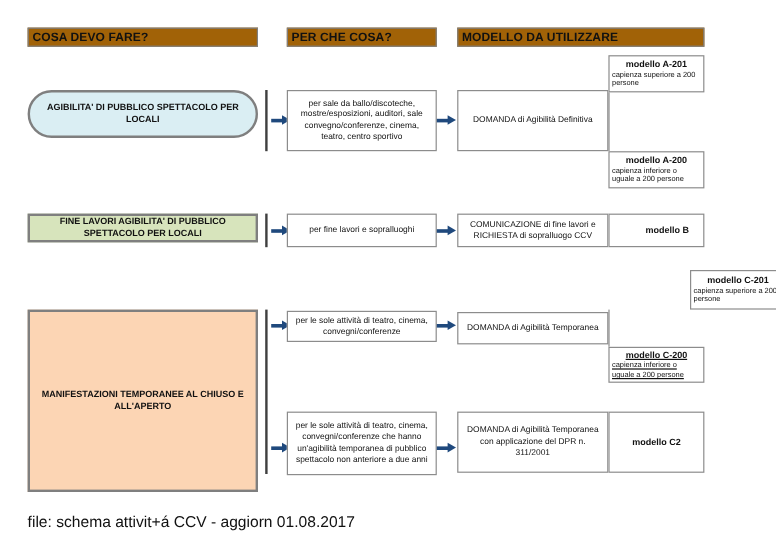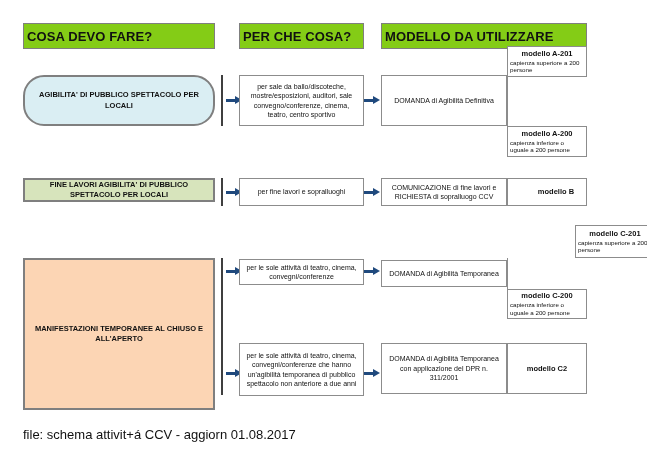--- a/index.html
+++ b/index.html
@@ -6,24 +6,24 @@
   .canvas{
     position:relative;
     width:647px;height:458px;
     background:#ffffff;
     font-family:"Liberation Sans", sans-serif;
     color:#111111;
     overflow:hidden;
   }
   .hdr{
     position:absolute;
-    height:26px;
-    background:#84cc16;
+    height:16px;
+    background:#a16207;
     border:1px solid #7f7f7f;
-    font-size:13px;font-weight:bold;
+    font-size:10px;font-weight:bold;
     display:flex;align-items:center;
     padding-left:3px;
     box-sizing:border-box;
     letter-spacing:.1px;
   }
   .srcbox{
     position:absolute;
     left:23px;width:192px;
     border:2px solid #7f7f7f;
     box-sizing:border-box;
@@ -79,21 +79,21 @@
 </style>
 </head>
 <body>
 
 <div class="canvas">
 
   <div class="hdr" style="left:23px;top:23px;width:192px;">COSA DEVO FARE?</div>
   <div class="hdr" style="left:239px;top:23px;width:125px;">PER CHE COSA?</div>
   <div class="hdr" style="left:381px;top:23px;width:206px;">MODELLO DA UTILIZZARE</div>
 
-  <div class="srcbox" style="top:75px;height:51px;background:#daeef3;border-radius:21px;">AGIBILITA' DI PUBBLICO SPETTACOLO PER LOCALI</div>
+  <div class="srcbox" style="top:75px;height:40px;background:#daeef3;border-radius:21px;">AGIBILITA' DI PUBBLICO SPETTACOLO PER LOCALI</div>
   <div class="vline" style="left:221px;top:75px;height:51px;"></div>
   <div class="arrow" style="left:226px;top:96px;">
     <span class="stem"></span>
     <span class="head"></span>
   </div>
   <div class="wbox" style="left:239px;top:75px;width:125px;height:51px;">per sale da ballo/discoteche, mostre/esposizioni, auditori, sale convegno/conferenze, cinema, teatro, centro sportivo</div>
   <div class="arrow" style="left:364px;top:96px;">
     <span class="stem"></span>
     <span class="head"></span>
   </div>
@@ -137,21 +137,21 @@
     <span class="stem"></span>
     <span class="head"></span>
   </div>
   <div class="wbox" style="left:381px;top:260px;width:126px;height:27px;">DOMANDA di Agibilità Temporanea</div>
 
   <div class="modbox" style="left:536px;top:225px;width:80px;height:33px;margin-left:39px;">
     <span class="mname">modello C-201</span>
     <span class="mnote">capienza superiore a 200 persone</span>
   </div>
   <div class="cline" style="left:507px;top:258px;height:31px;"></div>
-  <div class="modbox" style="left:507px;top:289px;width:80px;height:30px;">
+  <div class="modbox" style="left:507px;top:289px;width:80px;height:30px;text-decoration:underline;">
     <span class="mname">modello C-200</span>
     <span class="mnote">capienza inferiore o uguale a 200 persone</span>
   </div>
 
   <div class="arrow" style="left:226px;top:369px;">
     <span class="stem"></span>
     <span class="head"></span>
   </div>
   <div class="wbox" style="left:239px;top:343px;width:125px;height:53px;">per le sole attività di teatro, cinema, convegni/conferenze che hanno un'agibilità temporanea di pubblico spettacolo non anteriore a due anni</div>
   <div class="arrow" style="left:364px;top:369px;">

